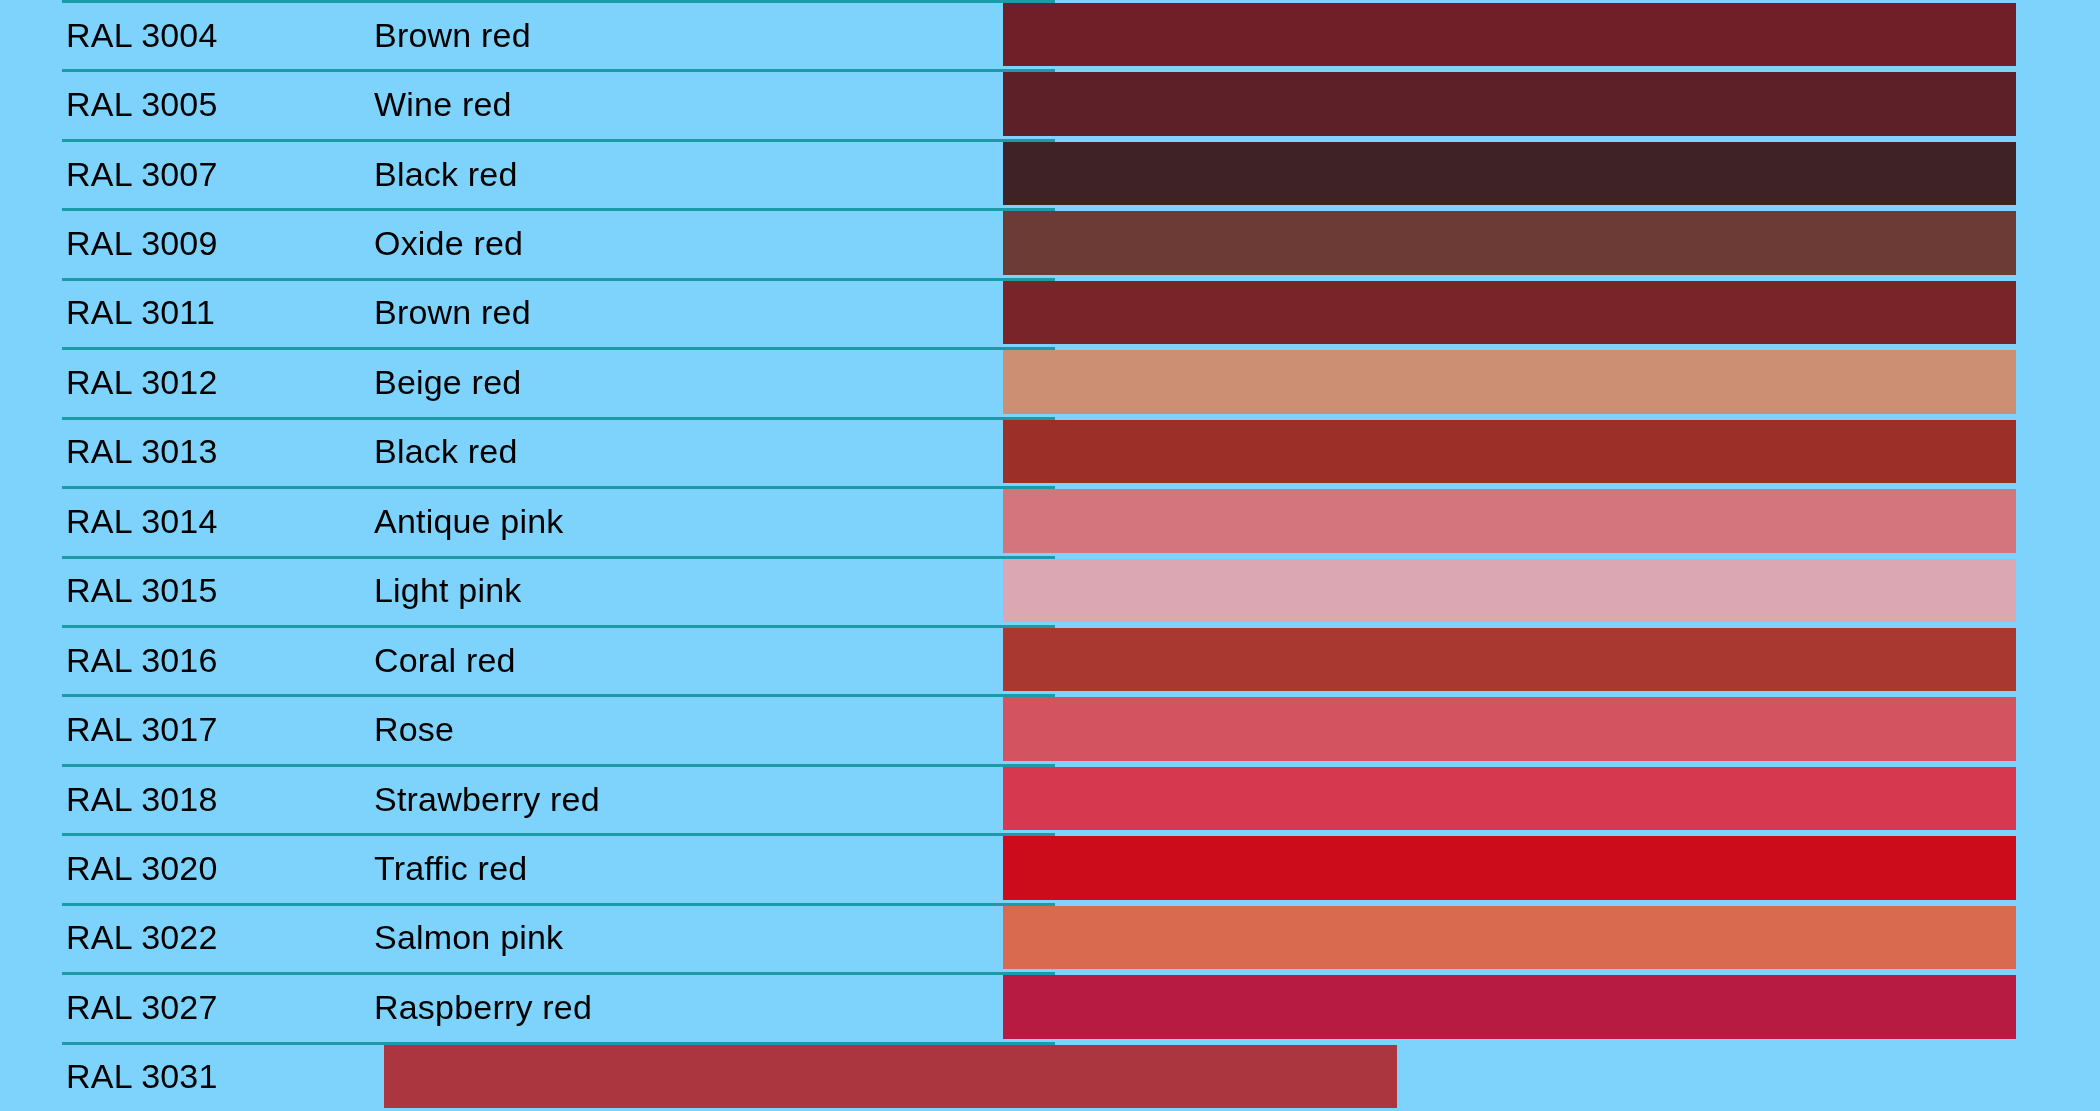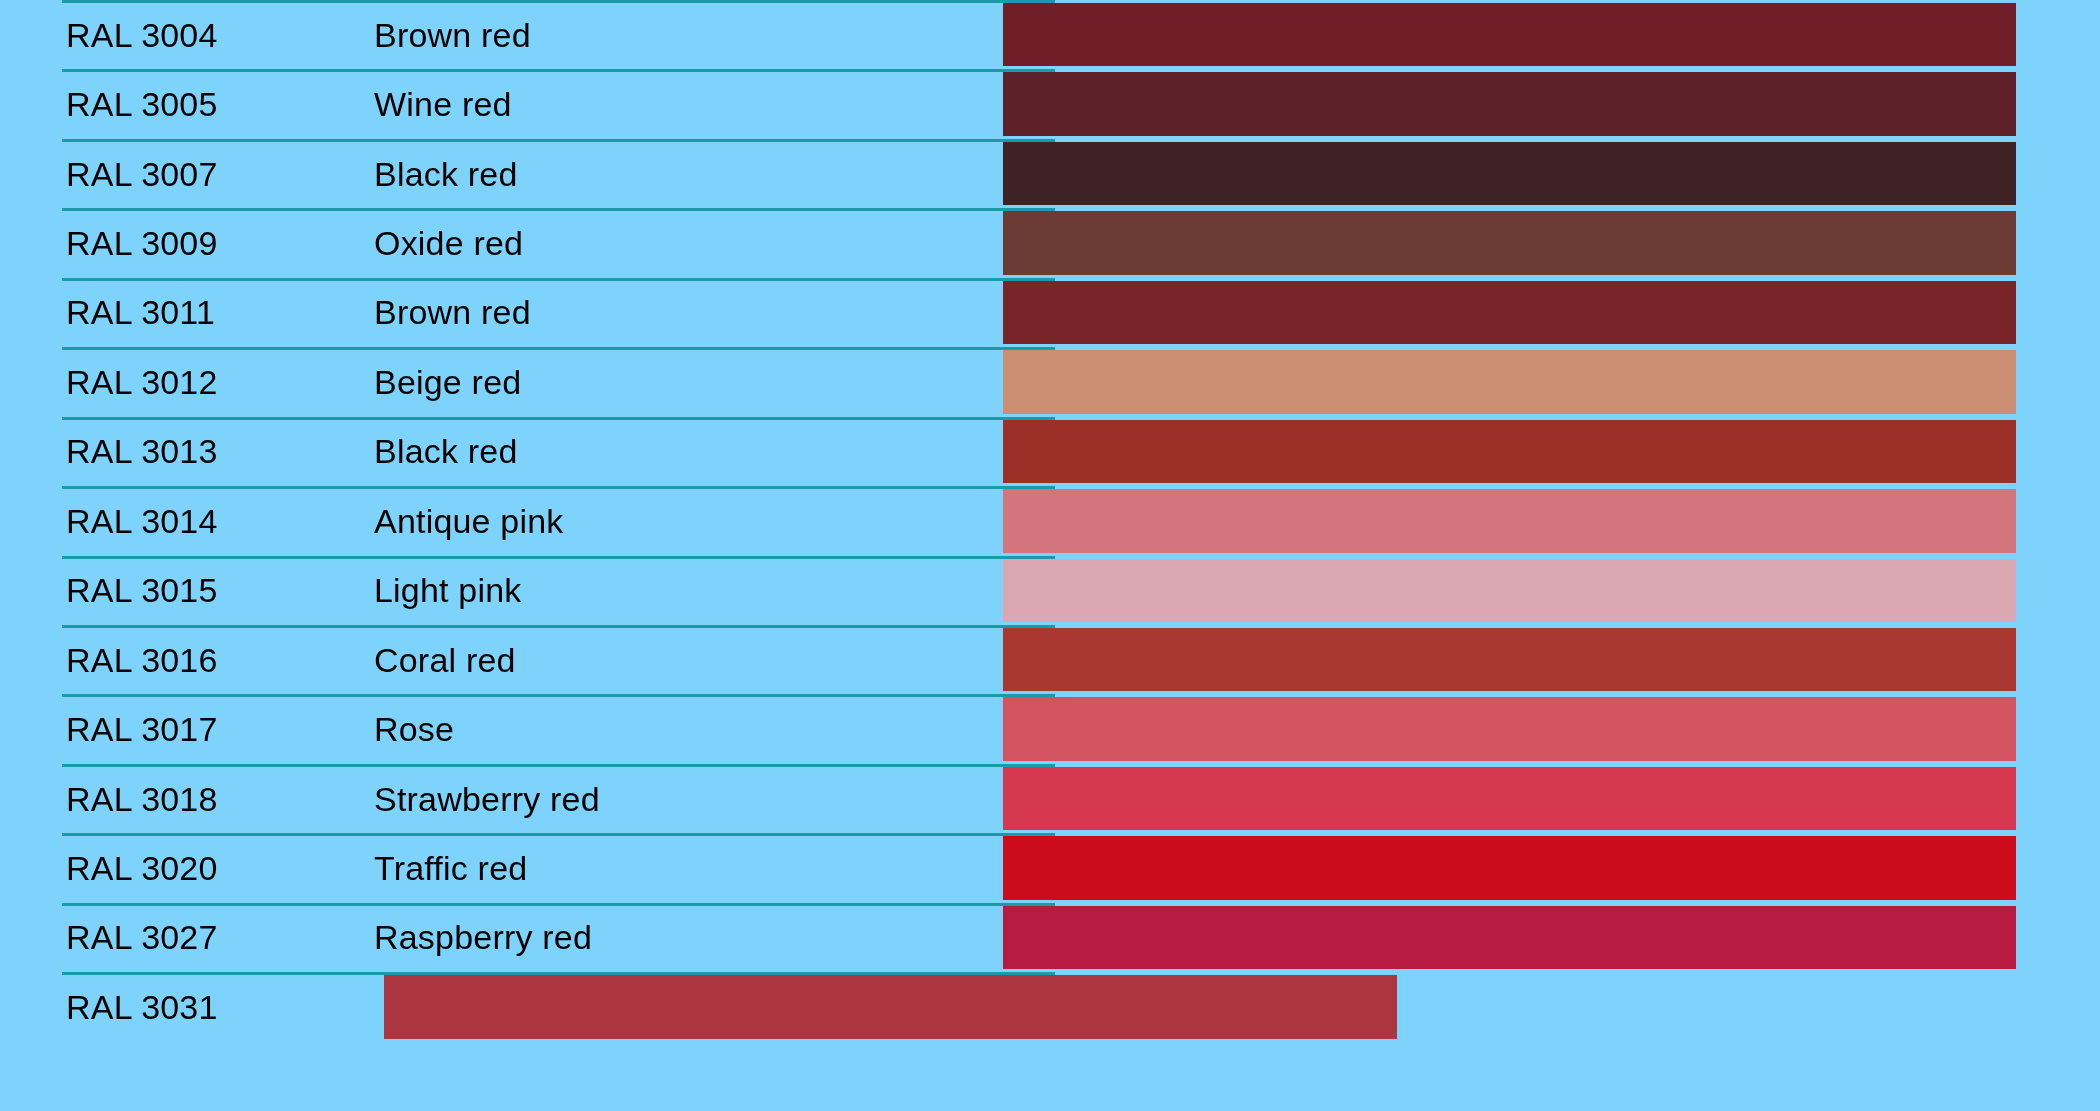--- a/index.html
+++ b/index.html
@@ -188,20 +188,28 @@
     <div class="ral-row">
       <div class="row-rule"></div>
       <div class="cell-code">RAL 3020</div>
       <div class="cell-name">Traffic red</div>
       <div class="cell-swatch-wrap">
         <div class="swatch" style="background-color: rgb(204, 12, 27);"></div>
       </div>
     </div>
     <div class="ral-row">
       <div class="row-rule"></div>
+      <div class="cell-code">RAL 3022</div>
+      <div class="cell-name">Salmon pink</div>
+      <div class="cell-swatch-wrap">
+        <div class="swatch" style="background-color: rgb(217, 105, 79);"></div>
+      </div>
+    </div>
+    <div class="ral-row">
+      <div class="row-rule"></div>
       <div class="cell-code">RAL 3027</div>
       <div class="cell-name">Raspberry red</div>
       <div class="cell-swatch-wrap">
         <div class="swatch" style="background-color: rgb(184, 27, 65);"></div>
       </div>
     </div>
     <div class="ral-row">
       <div class="row-rule"></div>
       <div class="cell-code">RAL 3031</div>
       <div class="cell-swatch-wrap">

